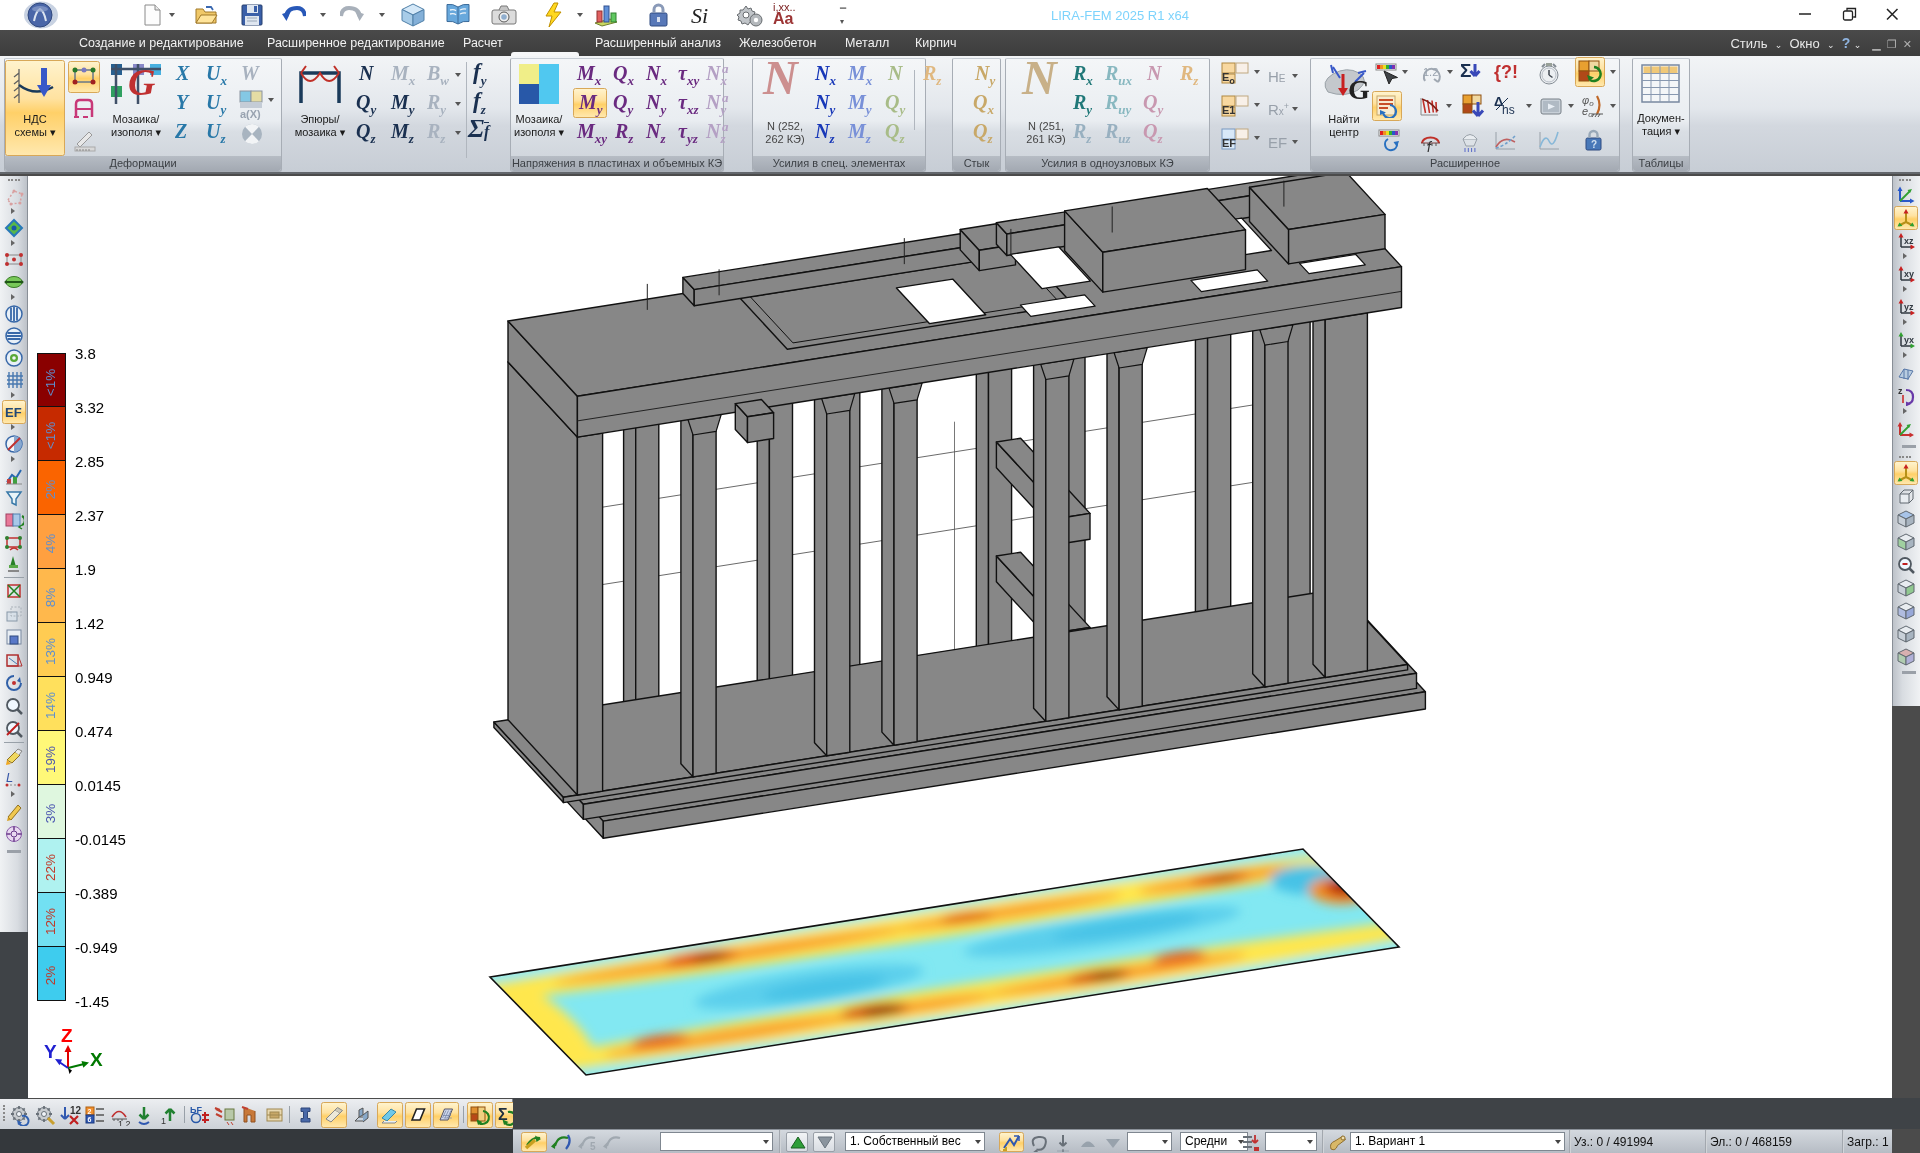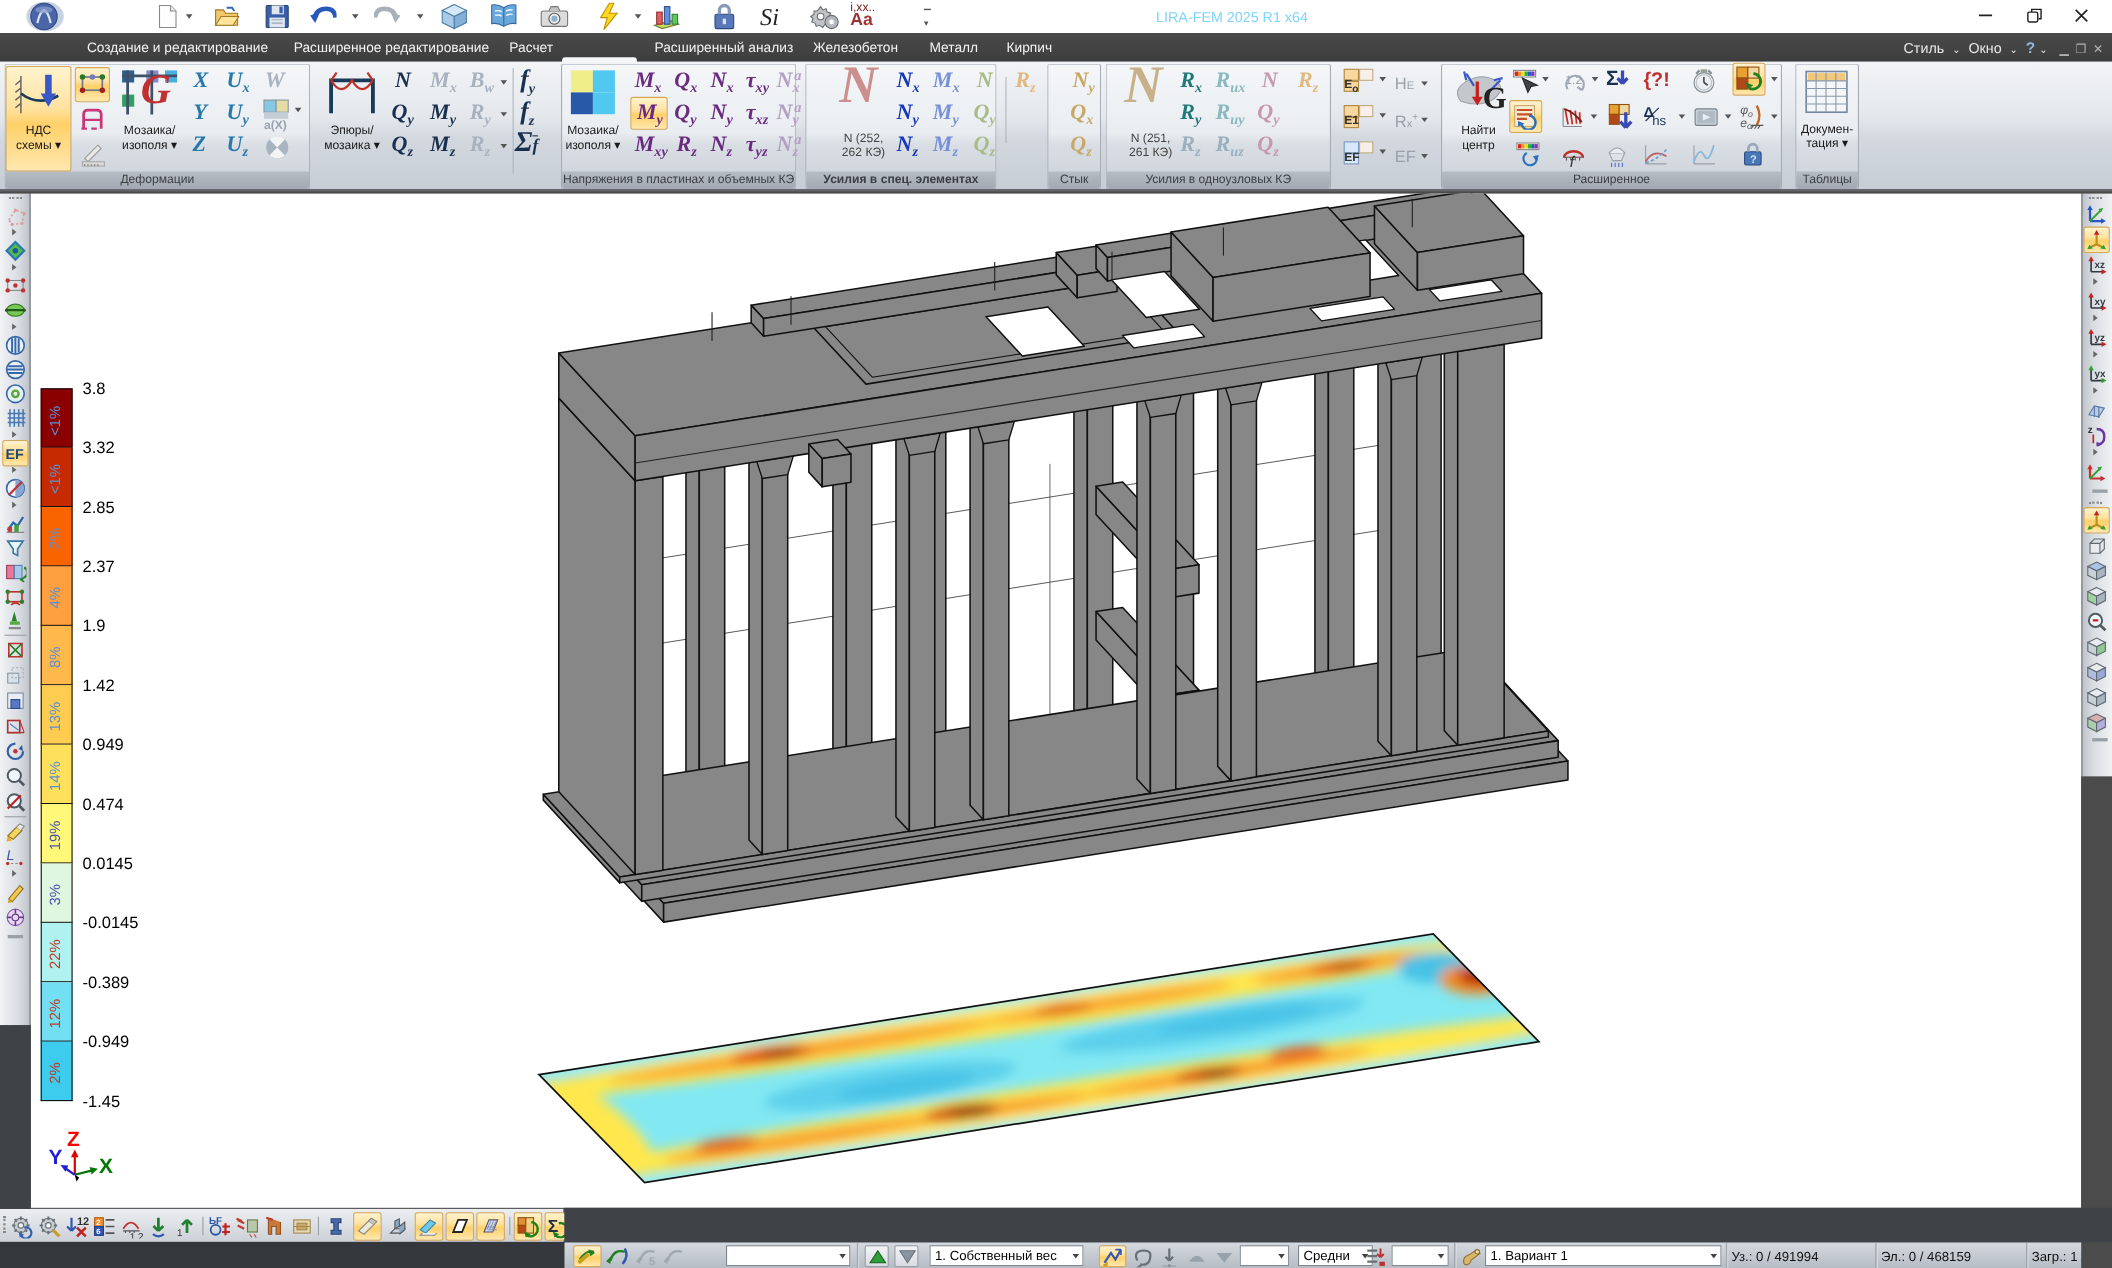--- a/index.html
+++ b/index.html
@@ -145,21 +145,21 @@
   <div class="tab abs" style="left:902px;">Кирпич</div>
   <div id="tabright" class="abs">Стиль&nbsp; <span style="font-size:9px;">⌄</span>&nbsp; Окно&nbsp; <span style="font-size:9px;">⌄</span>&nbsp; <span style="color:#8fb4e0;font-weight:700;font-size:14px;">?</span> <span style="font-size:9px;">⌄</span>&nbsp;&nbsp; <span style="color:#b0b0b0;font-size:11px;">▁&nbsp;&nbsp;❐&nbsp;&nbsp;✕</span></div>
 
   <div id="ribbon" class="abs"></div>
   <div class="rgroup abs" style="left:4px;width:278px;">
       <div class="rcap">Деформации</div>
     </div>
 <div class="rgroup abs" style="left:510px;width:214px;">
       <div class="rcap">Напряжения в пластинах и объемных КЭ</div>
     </div>
-<div class="rgroup abs" style="left:732px;width:174px;font-weight:bold;">
+<div class="rgroup abs" style="left:752px;width:174px;">
       <div class="rcap">Усилия в спец. элементах</div>
     </div>
 <div class="rgroup abs" style="left:952px;width:49px;">
       <div class="rcap">Стык</div>
     </div>
 <div class="rgroup abs" style="left:1005px;width:205px;">
       <div class="rcap">Усилия в одноузловых КЭ</div>
     </div>
 <div class="rgroup abs" style="left:1310px;width:310px;">
       <div class="rcap">Расширенное</div>

